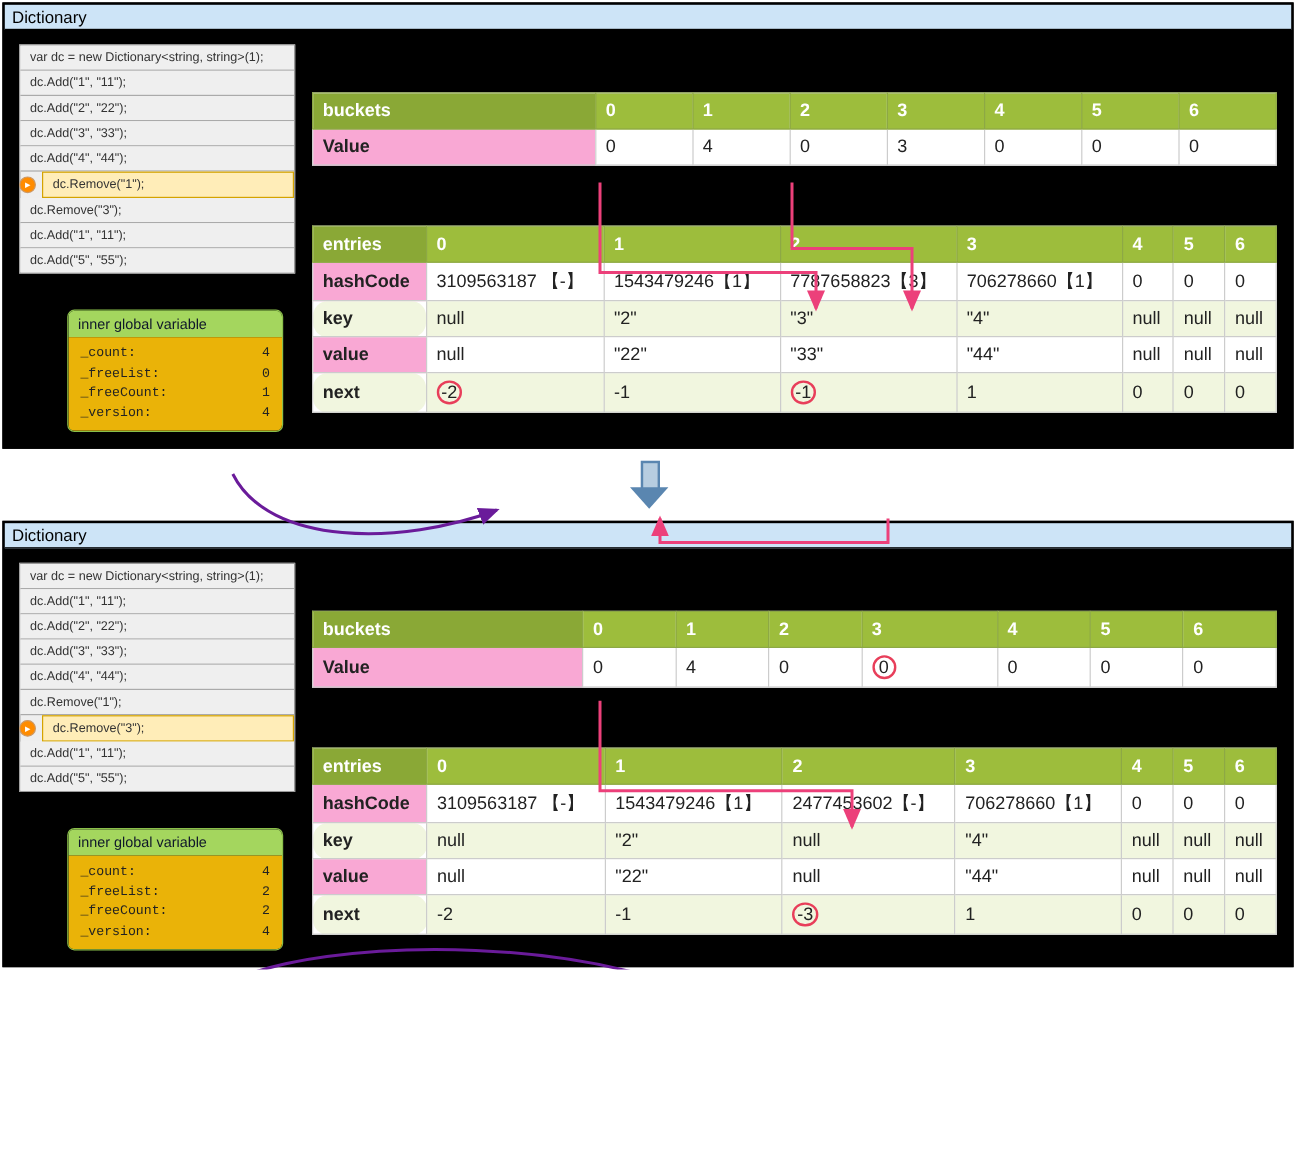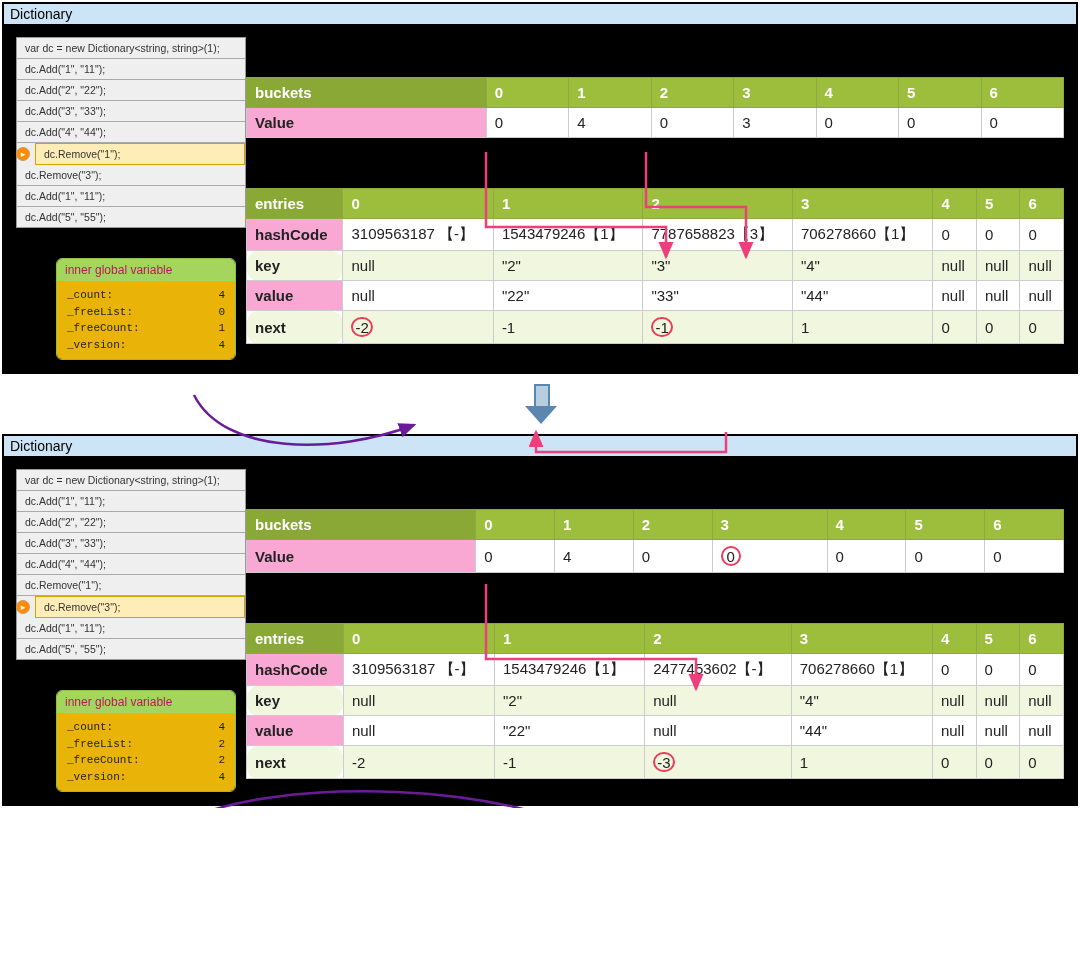--- a/index.html
+++ b/index.html
@@ -19,20 +19,21 @@
   .dict-header {
     background: #cde4f7;
     color: #000;
     padding: 2px 6px;
     font-size: 14px;
     border-bottom: 1px solid #000;
   }
   .dict-body {
     display: flex;
     padding: 12px;
+    gap: 14px;
     position: relative;
   }
   .left-col { width: 230px; }
   .code-list {
     border: 1px solid #999;
     background: #eee;
   }
   .code-row {
     padding: 4px 8px;
     border-bottom: 1px solid #aaa;
@@ -63,21 +64,21 @@
   .globals-box {
     margin-top: 30px;
     margin-left: 40px;
     width: 180px;
     border-radius: 6px;
     overflow: hidden;
     border: 1px solid #8abf4a;
   }
   .globals-header {
     background: #a4d65e;
-    color: #be185d;
+    color: #0f172a;
     padding: 4px 8px;
     font-size: 12px;
   }
   .globals-body {
     background: #eab308;
     padding: 6px 10px;
     font-family: "Courier New", monospace;
     font-size: 11px;
     line-height: 1.5;
     color: #222;

